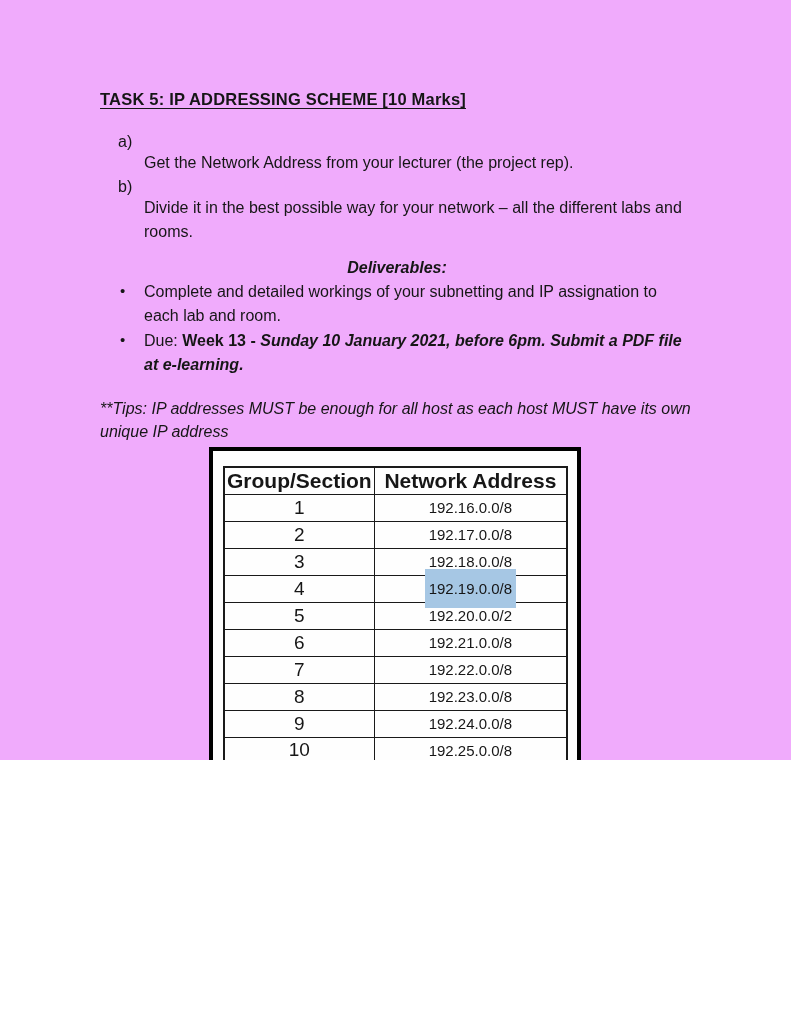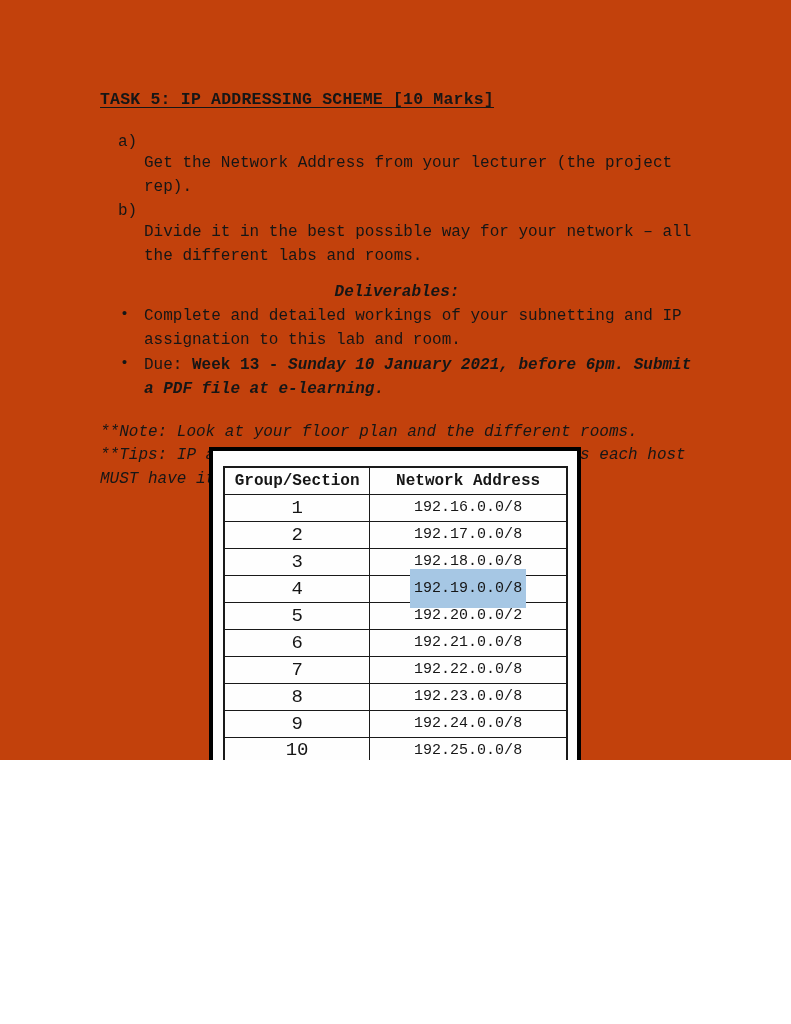--- a/index.html
+++ b/index.html
@@ -2,22 +2,22 @@
 <html style="--hl: #a6c7e4; --ink: #161616; --line: #1a1a1a;"><head>
 <meta charset="utf-8">
 <style>
   :root { --hl: #a6c7e4; --ink: #161616; --line: #1a1a1a; }
   * { box-sizing: border-box; }
   html, body { margin: 0; padding: 0; background: #ffffff; }
   .page {
     position: relative;
     width: 791px;
     height: 760px;
-    background: #c2410c;
-    font-family: Liberation Mono, monospace;
+    background: #f0abfc;
+    font-family: Liberation Sans, sans-serif;
     color: var(--ink);
     overflow: hidden;
   }
   .content {
     position: absolute;
     left: 100px;
     top: 90px;
     width: 594px;
   }
   .doc-title {
@@ -67,21 +67,21 @@
     border-collapse: collapse;
     border: 2px solid var(--line);
   }
   .net-table th, .net-table td {
     border: 1.5px solid var(--line);
     text-align: center;
     padding: 0 2px;
     height: 27px;
     vertical-align: middle;
   }
-  .net-table th { font-size: 16px; font-weight: bold; }
+  .net-table th { font-size: 21px; font-weight: bold; }
   .net-table th:first-child { width: 42.5%; }
   .net-table td.group-cell { font-size: 19px; }
   .net-table td.addr-cell { font-size: 15px; }
   .highlight { background: var(--hl); padding: 11px 4px; }
   .page-num {
     position: absolute;
     left: 711px;
     top: 936px;
     font-size: 15.5px;
   }
@@ -104,30 +104,29 @@
         <span class="step-marker">b)</span>
         <span class="step-text">Divide it in the best possible way for your network – all the different labs and rooms.</span>
       </div>
     </div>
 
     <p class="deliv-heading">Deliverables:</p>
 
     <div class="bullets">
       <div class="bullet">
         <span class="bullet-marker">•</span>
-        <span class="bullet-text">Complete and detailed workings of your subnetting and IP assignation to this lab and room.</span>
+        <span class="bullet-text">Complete and detailed workings of your subnetting and IP assignation to each lab and room.</span>
       </div>
       <div class="bullet">
         <span class="bullet-marker">•</span>
         <span class="bullet-text"><span>Due: </span><span class="bold">Week 13 - </span><span class="bold-italic">Sunday 10 January 2021, before 6pm. Submit a PDF file at e-learning.</span></span>
       </div>
     </div>
 
     <div class="notes">
-      <p class="note-line">**Note: Look at your floor plan and the different rooms.</p>
       <p class="note-line">**Tips: IP addresses MUST be enough for all host as each host MUST have its own unique IP address</p>
     </div>
 
   </div>
 
   <div class="table-frame">
     <table class="net-table">
       <thead>
         <tr>
           <th>Group/Section</th>

